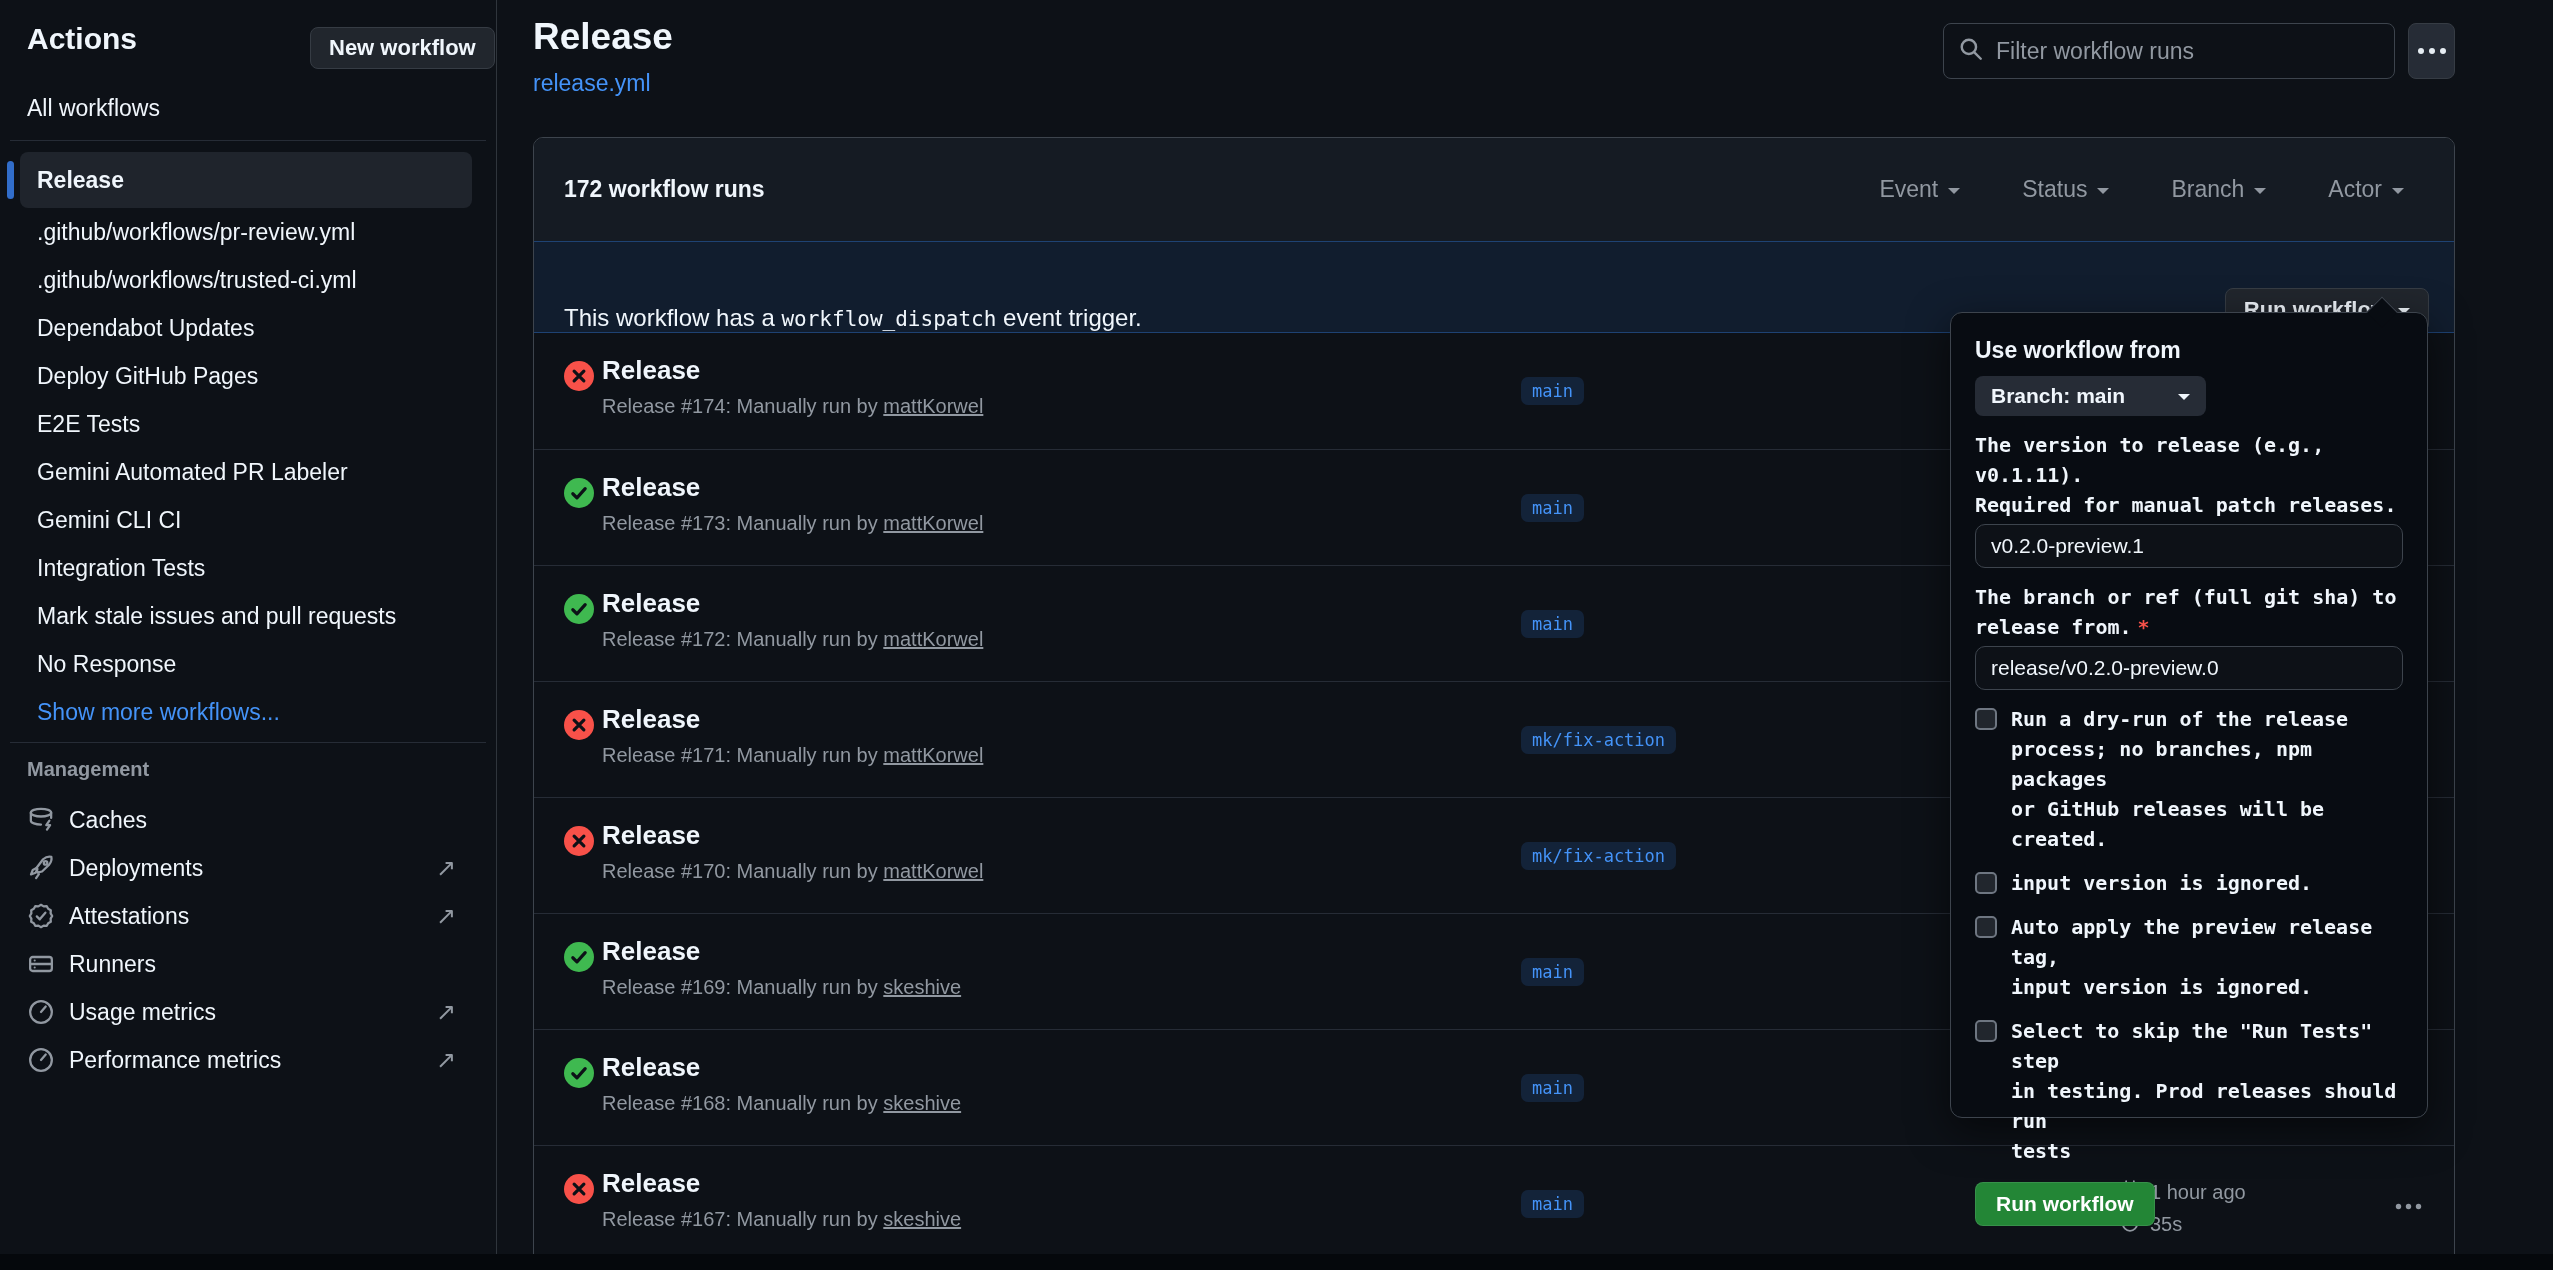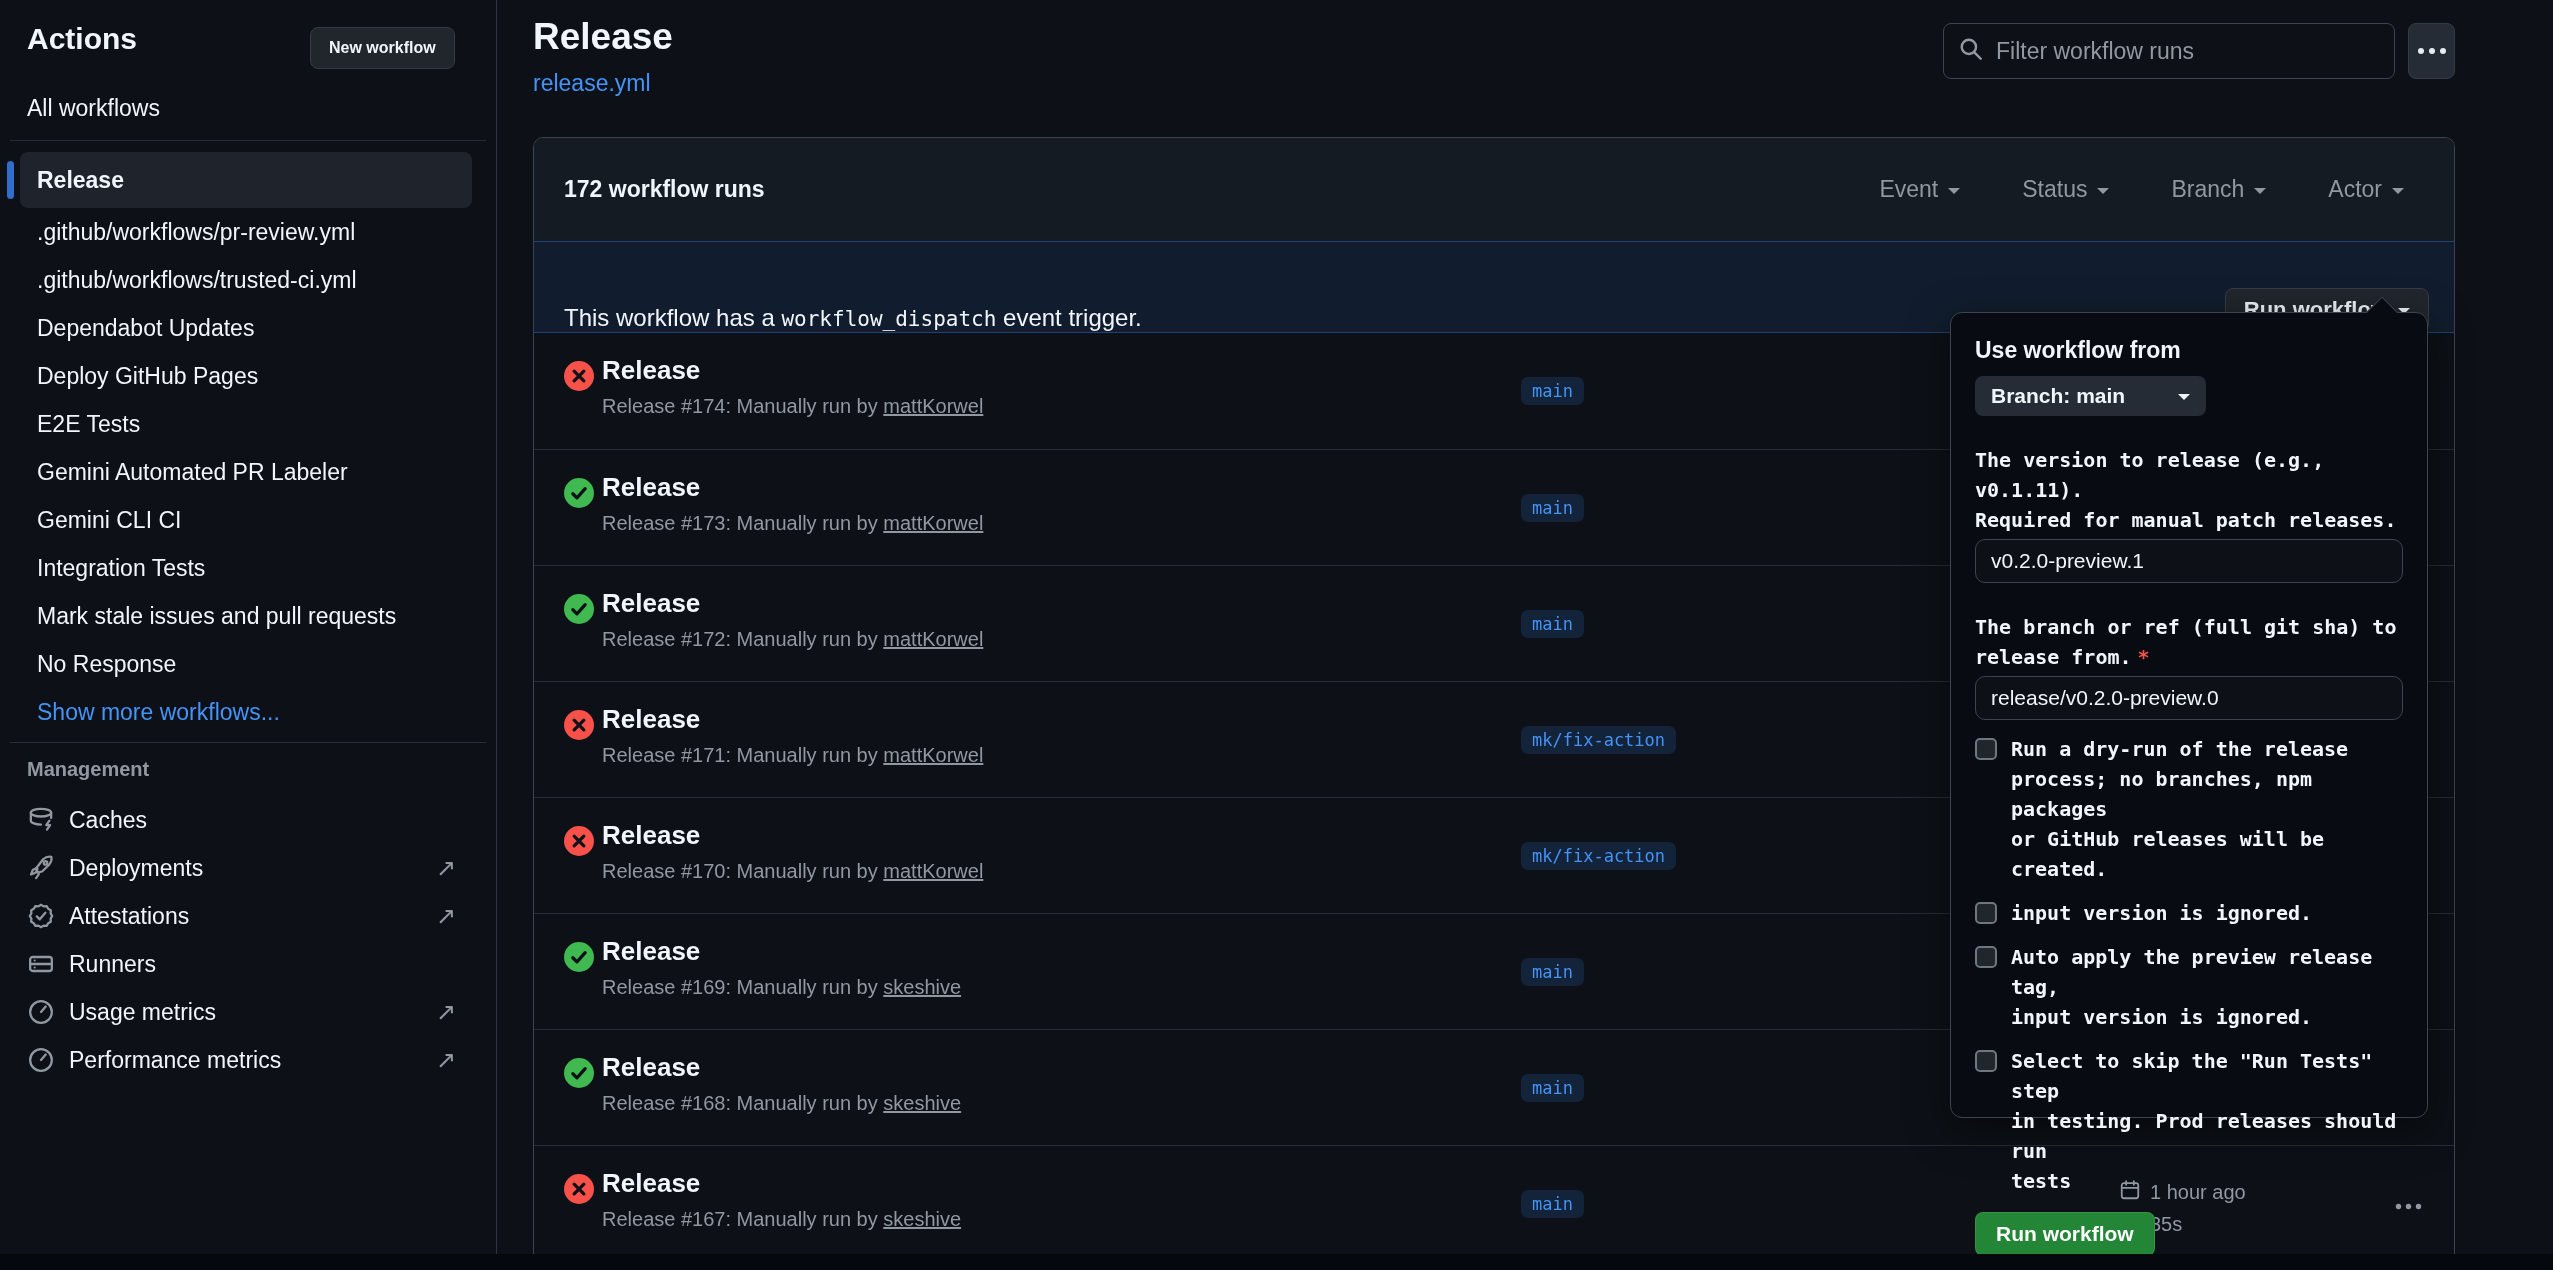--- a/index.html
+++ b/index.html
@@ -11,21 +11,21 @@
   }
   *{box-sizing:border-box; margin:0; padding:0;}
   html,body{background:#05080c;}
   body{font-family:"Liberation Sans", sans-serif; color:var(--fg);}
   .screen{position:relative; width:2553px; height:1254px; background:var(--bg); overflow:hidden;}
 
   
   .sidebar{position:absolute; left:0; top:0; width:497px; height:100%; border-right:1px solid #2f353c; background:var(--bg);}
   .sidebar h1{position:absolute; left:27px; top:22px; font-size:30px; font-weight:700;}
   .new-wf-btn{position:absolute; left:310px; top:27px; height:42px; padding:0 18px; background:var(--btn-bg);
-    border:1px solid #363c44; border-radius:8px; color:var(--fg); font-size:16px; font-weight:600;
+    border:1px solid #363c44; border-radius:8px; color:var(--fg); font-size:22px; font-weight:600;
     display:flex; align-items:center; cursor:pointer;}
   .all-workflows{position:absolute; left:27px; top:95px; font-size:23px;}
   .side-divider{position:absolute; left:10px; right:10px; height:1px; background:var(--border-muted);}
   .wf-list{position:absolute; left:0; right:0; top:152px;}
   .wf-item{position:relative; margin:0 24px 0 20px; height:48px; border-radius:8px; display:flex; align-items:center;
     padding:0 17px; font-size:23px; cursor:pointer; white-space:nowrap;}
   .wf-item.selected{height:56px; background:#1f242c; font-weight:700;}
   .sel-bar{position:absolute; left:-13px; top:9px; bottom:9px; width:7px; border-radius:4px; background:var(--accent-strong);}
   .show-more{color:var(--accent);}
   .mgmt-label{position:absolute; left:27px; top:758px; font-size:20px; font-weight:700; color:var(--muted);}
@@ -76,21 +76,21 @@
   .row-kebab{position:absolute; right:32px; top:50px; color:var(--muted); cursor:pointer;}
 
   
   .popup{position:absolute; left:1950px; top:312px; width:478px; height:806px; background:var(--popup-bg);
     border:1px solid var(--border); border-radius:12px; box-shadow:0 12px 40px rgba(0,0,0,.55); z-index:20; padding:24px;}
   .popup .arrow{position:absolute; top:-12px; right:34px; width:22px; height:22px; background:var(--popup-bg);
     border-top:1px solid var(--border); border-left:1px solid var(--border); transform:rotate(45deg);}
   .popup-heading{font-size:23px; font-weight:700;}
   .branch-select{margin-top:12px; display:inline-flex; align-items:center; height:40px; padding:0 16px;
     background:var(--btn-bg2); border-radius:8px; font-size:21px; font-weight:600; cursor:pointer;gap:43px;}
-  .fld-label{margin-top:29px; font-family:"DejaVu Sans Mono","Liberation Mono",monospace; font-size:20px;
+  .fld-label{margin-top:14px; font-family:"DejaVu Sans Mono","Liberation Mono",monospace; font-size:20px;
     font-weight:700; line-height:30px;}
   .req{color:var(--danger); margin-left:6px;}
   .fld-input{margin-top:4px; width:100%; height:44px; background:var(--bg); border:1px solid var(--border);
     border-radius:10px; color:var(--fg); font-size:21px; font-family:"Liberation Sans",sans-serif; padding:0 15px; outline:none;}
   .cb-row{margin-top:14px; display:flex; align-items:flex-start;}
   .checkbox{flex:0 0 auto; width:22px; height:22px; margin-top:4px; background:var(--btn-bg);
     border:2px solid #6e7681; border-radius:5px; cursor:pointer;}
   .cb-label{margin-left:14px; font-family:"DejaVu Sans Mono","Liberation Mono",monospace; font-size:20px;
     font-weight:700; line-height:30px;}
   .run-wf-green{margin-top:16px; height:44px; padding:0 20px; background:var(--green);

